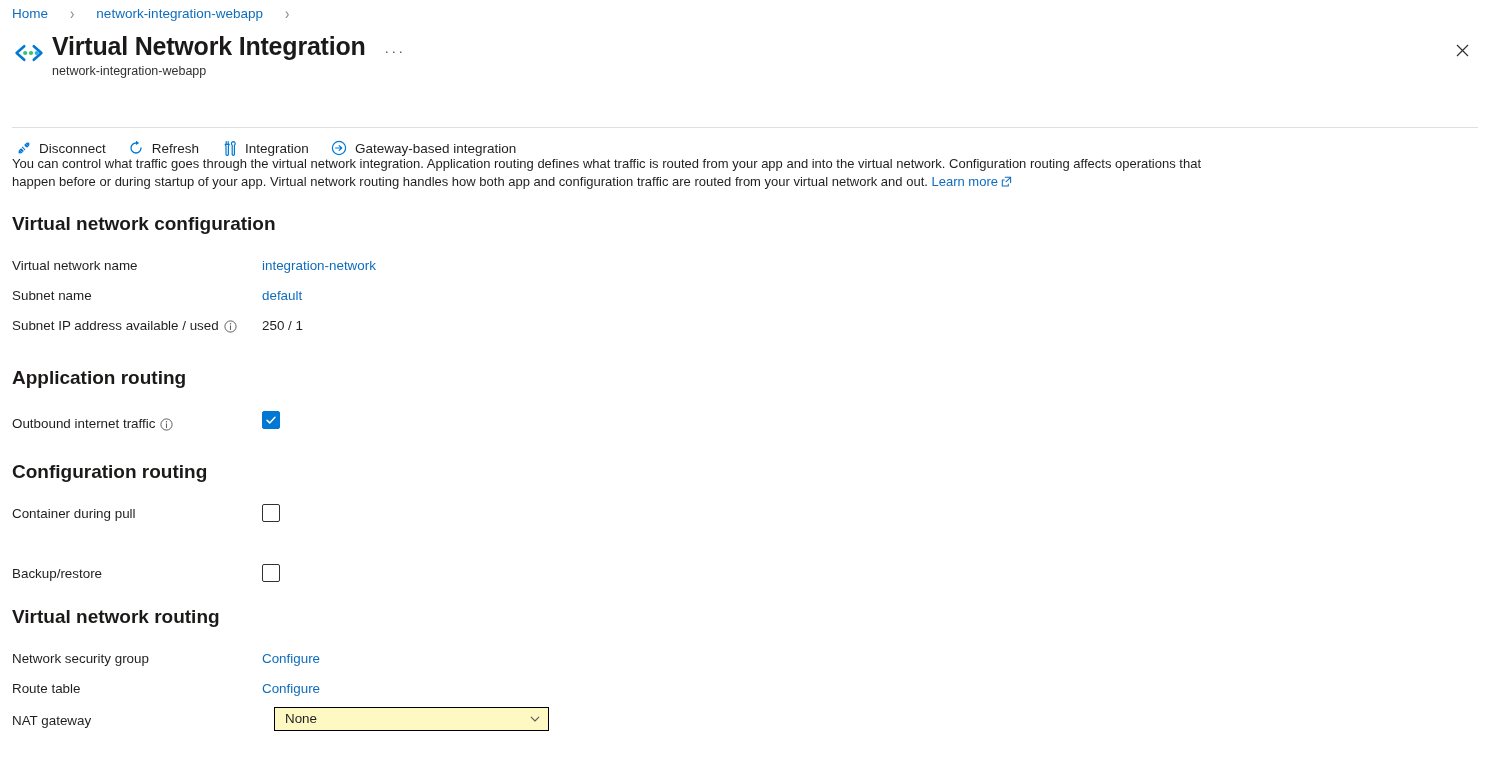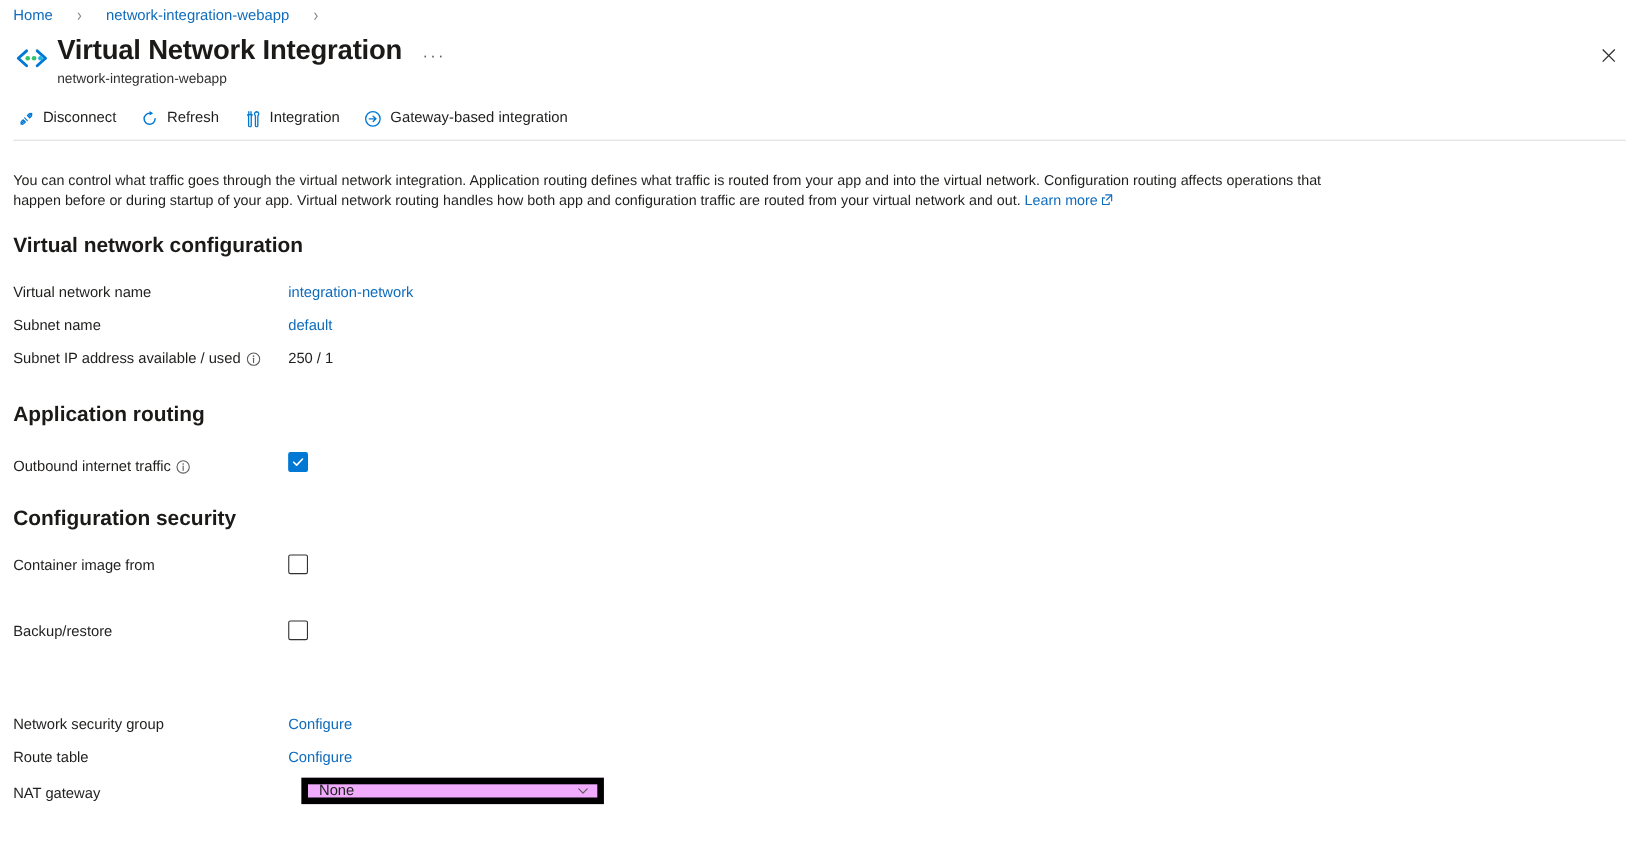--- a/index.html
+++ b/index.html
@@ -50,24 +50,24 @@
     width: 28px; height: 28px; display: flex; align-items: center; justify-content: center;
     cursor: pointer; color: #323130;
   }
 
   
   .cmdbar {
     position: absolute; left: 12px; top: 96px;
     display: flex; align-items: center; gap: 0;
   }
   .cmd {
-    display: flex; align-items: flex-start; gap: 7px;
+    display: flex; align-items: flex-end; gap: 7px;
     padding: 3px 10px 3px 3px; margin-right: 9px;
     font-size: 13.5px; color: #201f1e; cursor: pointer; white-space: nowrap;
-    border-radius: 2px; height: 26px;
+    border-radius: 2px; height: 26px; margin-top: 37px;
   }
   .cmd .ci { width: 17px; height: 17px; display: flex; align-items: center; justify-content: center; flex: 0 0 17px; }
   .divider {
     position: absolute; left: 12px; top: 127px;
     width: 1466px; height: 1px; background: #e1dfdd;
   }
 
   
   .desc {
     position: absolute; left: 12px; top: 155px; width: 1192px;
@@ -106,21 +106,21 @@
   }
   .cbx.checked {
     background: #0078d4; border-color: #0078d4;
     display: flex; align-items: center; justify-content: center;
   }
 
   
   .dd {
     position: absolute; left: 262px;
     width: 275px; height: 24px;
-    border: 6px solid #000000; background: #f0abfc;
+    border: 1px solid #000000; background: #fef9c3;
     display: flex; align-items: center; justify-content: space-between;
     padding: 0 7px 0 10px; cursor: pointer;
   }
   .dd-text { font-size: 13.4px; color: #201f1e; line-height: 22px; }
   .dd-caret { color: #605e5c; display: flex; align-items: center; }
 </style>
 </head>
 <body>
 
 <div class="page">
@@ -254,33 +254,34 @@
         </svg>
       </span>
     </span>
     <span class="cbx checked" style="left:250px; top:-3px">
       <svg width="12" height="12" viewBox="0 0 12 12" aria-hidden="true">
         <path d="M2 6.2 L4.7 8.9 L10 3.3" fill="none" stroke="#ffffff" stroke-width="1.5" stroke-linecap="round" stroke-linejoin="round"></path>
       </svg>
     </span>
   </div>
 
-  <div class="section-title" style="top:460px">Configuration security</div>
+  <div class="section-title" style="top:460px">Configuration routing</div>
 
   <div class="row" style="top:504px">
-    <span class="row-label">Container image from</span>
+    <span class="row-label">Container during pull</span>
     <span class="cbx" style="left:250px; top:0px"></span>
   </div>
 
 
   <div class="row" style="top:564px">
     <span class="row-label">Backup/restore</span>
     <span class="cbx" style="left:250px; top:0px"></span>
   </div>
 
+  <div class="section-title" style="top:605px">Virtual network routing</div>
 
   <div class="row" style="top:649px">
     <span class="row-label">Network security group</span>
     <span class="row-value link">Configure</span>
   </div>
 
   <div class="row" style="top:679px">
     <span class="row-label">Route table</span>
     <span class="row-value link">Configure</span>
   </div>

